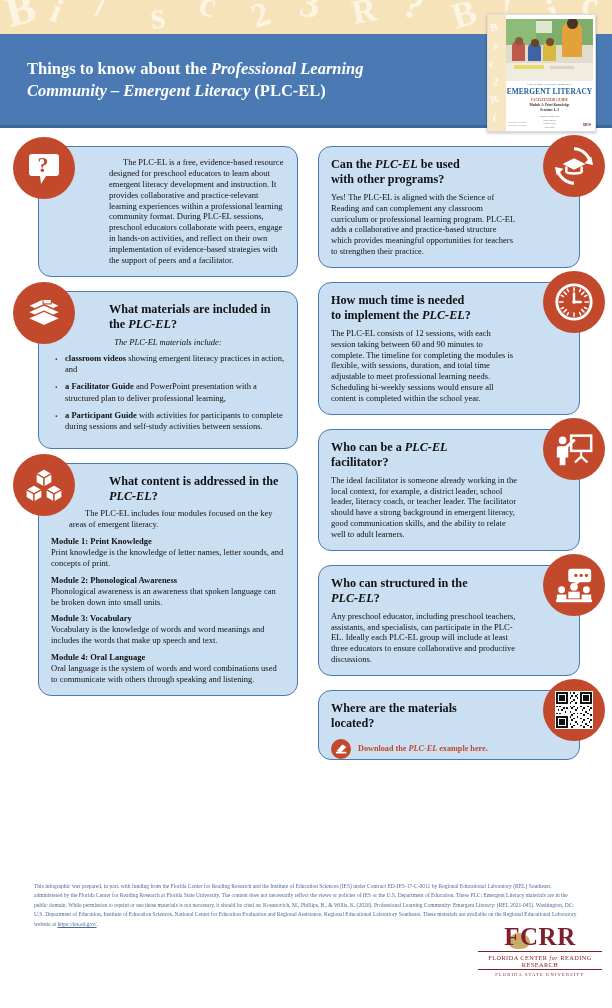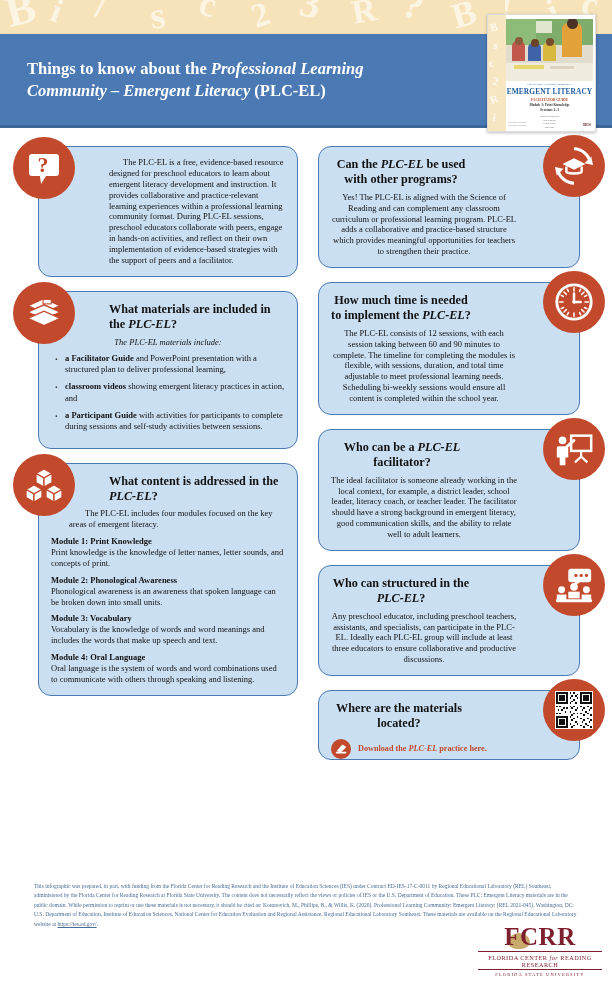--- a/index.html
+++ b/index.html
@@ -65,21 +65,21 @@
 
   .card {
     position:relative;
     background:#cbdff2;
     border:1.6px solid #4a79b3;
     border-radius:13px;
     margin-bottom:14px;
     padding:10px 12px 10px 12px;
   }
   .card.icon-left { padding-left:70px; min-height:58px; }
-  .card.icon-right{ padding-right:62px;text-align:center; }
+  .card.icon-right{ padding-right:62px; }
 
   .badge {
     position:absolute; width:62px; height:62px; border-radius:50%;
     background:#c2492b; display:flex; align-items:center; justify-content:center;
     color:#fff; z-index:4;
   }
   .badge.left  { left:-26px; top:-10px; }
   .badge.right { right:-26px; top:-12px; }
   .badge svg { display:block; }
 
@@ -240,22 +240,22 @@
           </g>
           <rect x="21" y="5" width="9" height="5" fill="#fff" stroke="#c2492b" stroke-width="1.2"></rect>
         </svg>
       </div>
       <h2 class="q" style="padding-left:58px;">
         <span>What materials are included in the </span><i>PLC-EL</i><span>?</span>
       </h2>
       <div class="body">
         <p style="text-align:center;"><i>The PLC-EL materials include:</i></p>
         <ul class="bl">
+          <li><b>classroom videos</b><span> showing emergent literacy practices in action, and</span></li>
           <li><b>a Facilitator Guide</b><span> and PowerPoint presentation with a structured plan to deliver professional learning,</span></li>
-          <li><b>classroom videos</b><span> showing emergent literacy practices in action, and</span></li>
           <li><b>a Participant Guide</b><span> with activities for participants to complete during sessions and self-study activities between sessions.</span></li>
         </ul>
       </div>
     </div>
 
     <div class="card icon-left" style="padding-left:12px;">
       <div class="badge left">
         <svg width="40" height="40" viewBox="0 0 40 40">
           <g fill="#fff" stroke="#c2492b" stroke-width="1.3">
             <path d="M20 4 L28 8.5 L20 13 L12 8.5 Z"></path>
@@ -464,21 +464,21 @@
         </div>
       </div>
       <h2 class="q" style="padding-right:50px;">Where are the materials located?</h2>
       <div class="dl-row">
         <span class="dl-icon">
           <svg width="13" height="13" viewBox="0 0 16 16">
             <path d="M2 11 L9 3 L14 6 L7 13 Z" fill="#fff"></path>
             <rect x="1" y="12" width="13" height="2.2" rx="1" fill="#fff"></rect>
           </svg>
         </span>
-        <span class="dl-text"><span>Download the </span><i>PLC-EL</i><span> practice here.</span></span>
+        <span class="dl-text"><span>Download the </span><i>PLC-EL</i><span> example here.</span></span>
       </div>
     </div>
   </div>
 
   <div class="footer">
     <p><span>This infographic was prepared, in part, with funding from the Florida Center for Reading Research and the Institute of Education Sciences (IES) under Contract ED-IES-17-C-0011 by Regional Educational Laboratory (REL) Southeast, administered by the Florida Center for Reading Research at Florida State University. The content does not necessarily reflect the views or policies of IES or the U.S. Department of Education. These PLC: Emergent Literacy materials are in the public domain. While permission to reprint or use these materials is not necessary, it should be cited as: Kosanovich, M., Phillips, B., &amp; Willis, K. (2020). Professional Learning Community: Emergent Literacy: (REL 2021-045). Washington, DC: U.S. Department of Education, Institute of Education Sciences, National Center for Education Evaluation and Regional Assistance, Regional Educational Laboratory Southeast. These materials are available on the Regional Educational Laboratory website at </span><a href="#">https://ies.ed.gov/</a><span>.</span></p>
   </div>
 
   <div class="fcrr">
     <div class="mark">

